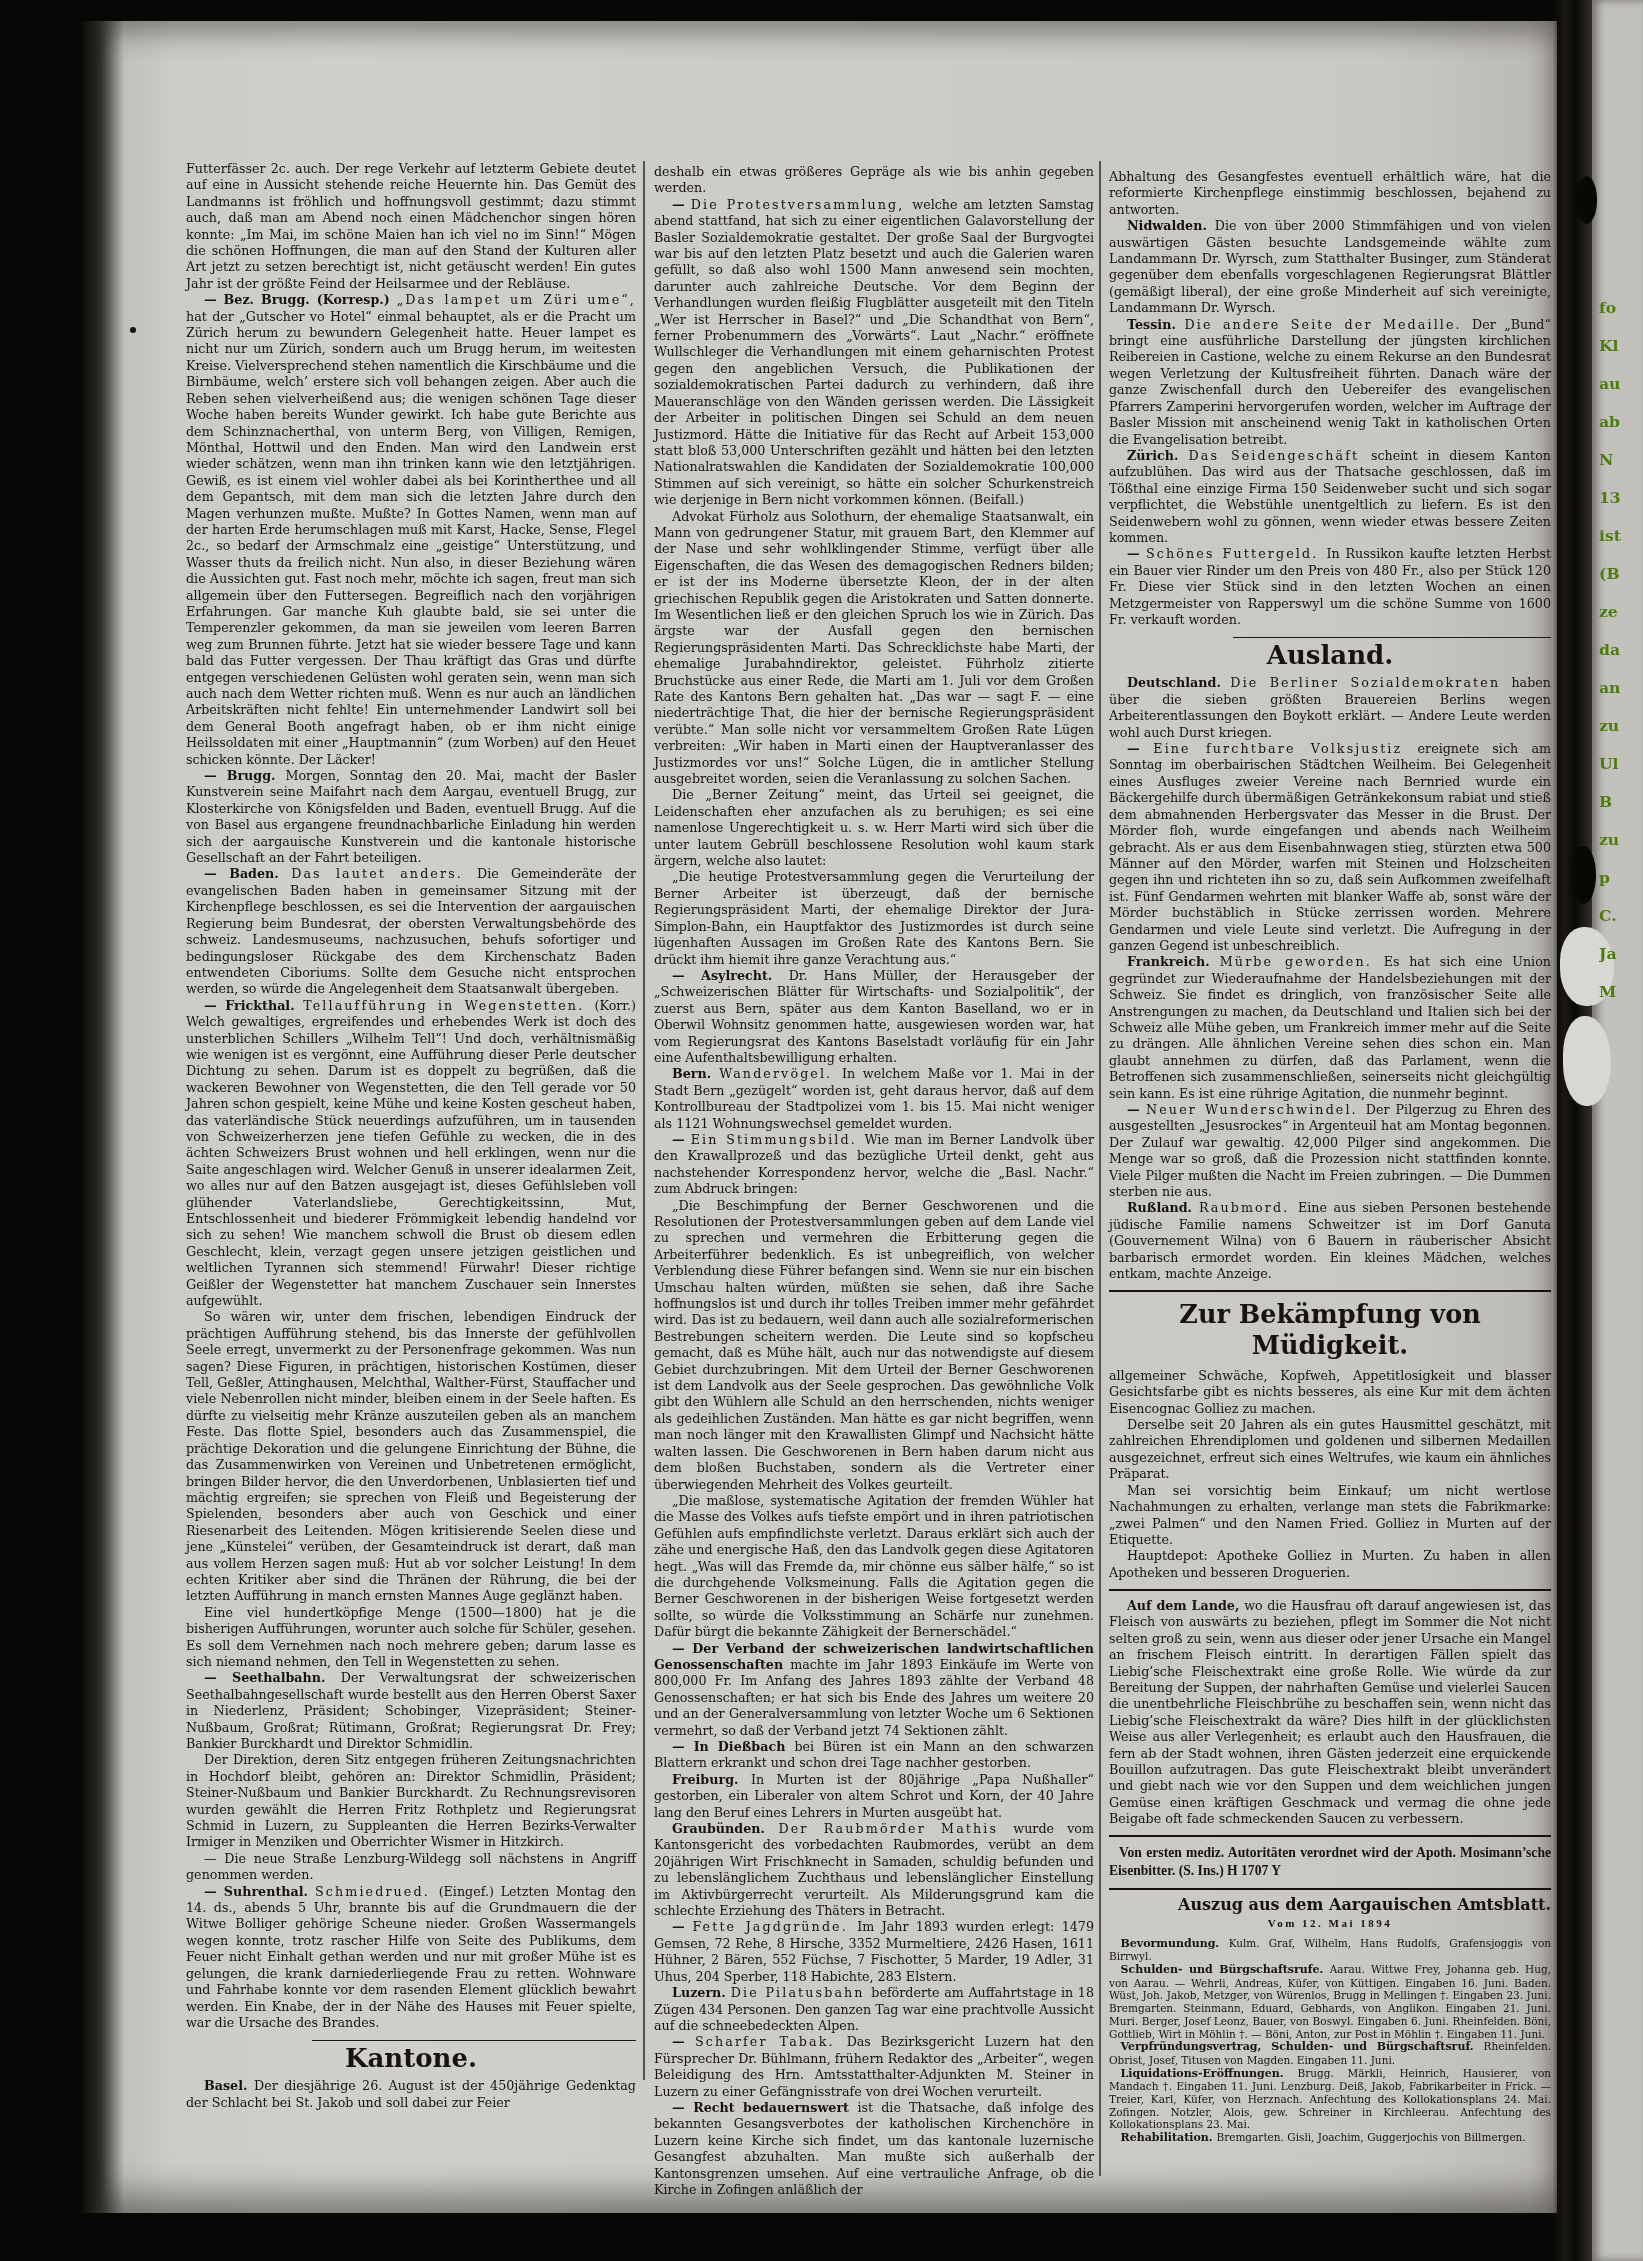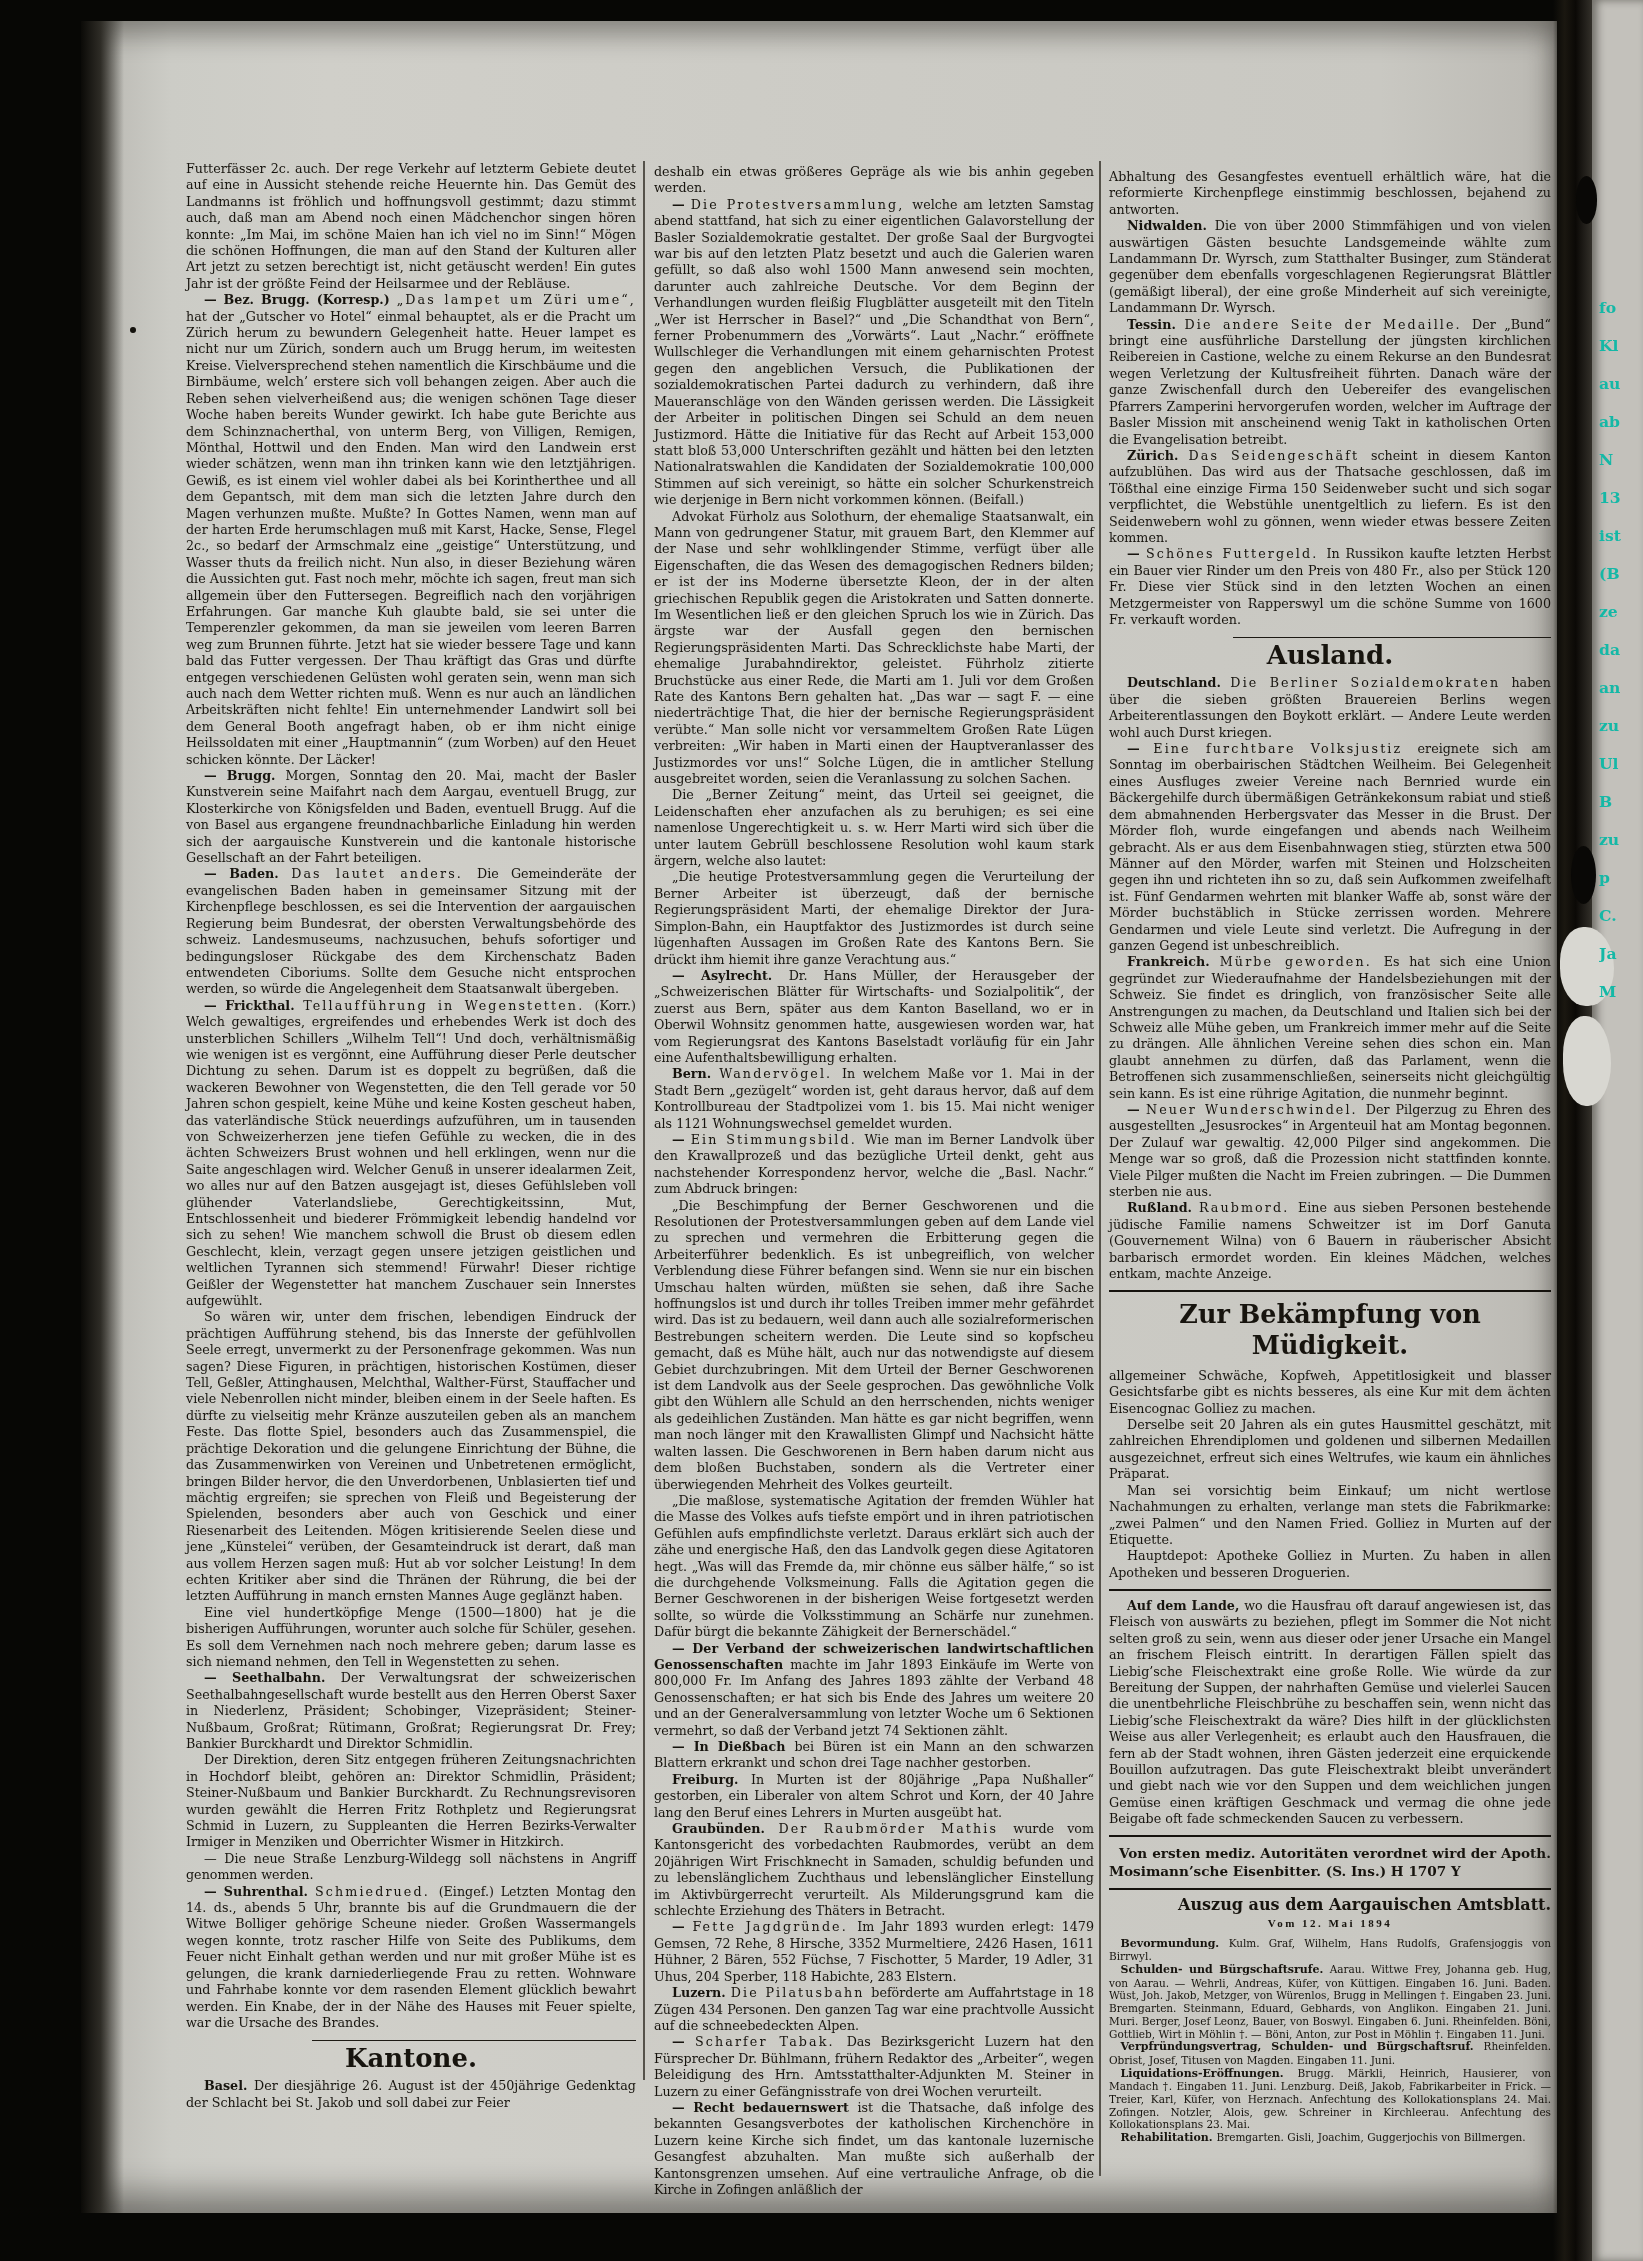--- a/index.html
+++ b/index.html
@@ -7,40 +7,40 @@
        font-family:"DejaVu Serif",serif;}
   .paper{position:absolute;left:81px;top:21.4px;width:1476px;height:2192px;
          background:linear-gradient(90deg,#9b9993 0px,#bdbcb6 30px,#ccccc6 90px,#d0cfc9 247px,#cccbc5 55%,#c9c8c2 88%,#bab8b2 100%);
          box-shadow:inset 0 15px 25px rgba(20,18,12,.35), inset 0 -21.4px 31px rgba(20,18,12,.40);}
   .spine{position:absolute;left:81px;top:21.4px;width:43px;height:2192px;
          background:linear-gradient(90deg,#0b0a07 0%,#2e2c26 45%,rgba(120,116,106,0) 100%);}
   .gutter{position:absolute;left:1553px;top:0;width:39px;height:2261px;
           background:linear-gradient(90deg,rgba(30,27,20,0) 0%,#1a1710 30%,#0b0906 58%,#33302a 100%);}
   .nextpage{position:absolute;left:1592px;top:0;width:51px;height:2261px;background:#c3c1bb;
             box-shadow:inset 5px 0 8.2px rgba(30,28,22,.5);}
-  .frags{position:absolute;left:1599px;top:289px;width:44px;color:#14b8a6;}
+  .frags{position:absolute;left:1599px;top:289px;width:44px;color:#4d7c0f;}
   .frag{font-weight:bold;font-size:15.6px;line-height:38px;white-space:nowrap;overflow:hidden;}
   .tear{position:absolute;background:#d8d7d1;border-radius:45% 55% 50% 50%;}
   .blob{position:absolute;background:#090806;border-radius:50%;}
   .dot{position:absolute;width:5.8px;height:5.8px;background:#14120d;border-radius:50%;}
   .vrule{position:absolute;width:1.6px;background:#55524a;}
 
   .col{position:absolute;color:#17140e;text-align:justify;font-size:12.7px;line-height:16.4px;}
   .col1{left:186px;top:161px;width:450px;}
   .col2{left:654px;top:164px;width:440px;}
   .col3{left:1109px;top:169px;width:442px;}
   .para{margin:0;text-indent:18px;}
   .para.noind{text-indent:0;}
   .lead{font-weight:bold;}
   .sp{letter-spacing:2.1px;margin-top:37px;}
   .sec-rule{border-top:1.6px solid #1d1a14;width:72%;margin:8.2px 0 0 28%;}
   .sec-head{font-weight:bold;font-size:26px;line-height:28px;text-align:center;margin:3.3px 0 6.6px;text-indent:0;}
   .hrule{border-top:2.5px solid #15120d;margin:7.4px 0;}
   .ad-head{font-weight:bold;font-size:25.5px;line-height:31px;text-align:center;margin:1.6px 0 6.6px;text-indent:0;}
-  .notice{font-weight:bold;font-size:13.6px;line-height:18px;margin:1.6px 0;text-indent:10px;}
+  .notice{font-weight:bold;font-size:13.6px;line-height:18px;margin:1.6px 0;text-indent:10px;font-family:Liberation Serif, serif;}
   .amts-head{font-weight:bold;font-size:16px;text-align:right;margin:5px 0 1.6px;text-indent:0;}
   .amts-sub{font-weight:bold;font-size:11px;letter-spacing:2.5px;text-align:center;margin:0 0 5px;text-indent:0;font-family:Liberation Serif, serif;}
   .amts{font-size:10.5px;line-height:12.7px;margin:0;text-indent:11.5px;}
   .amts .lead{font-size:11px;}
 </style>
 </head>
 <body>
 
 <div class="paper"></div>
 <div class="spine"></div>

